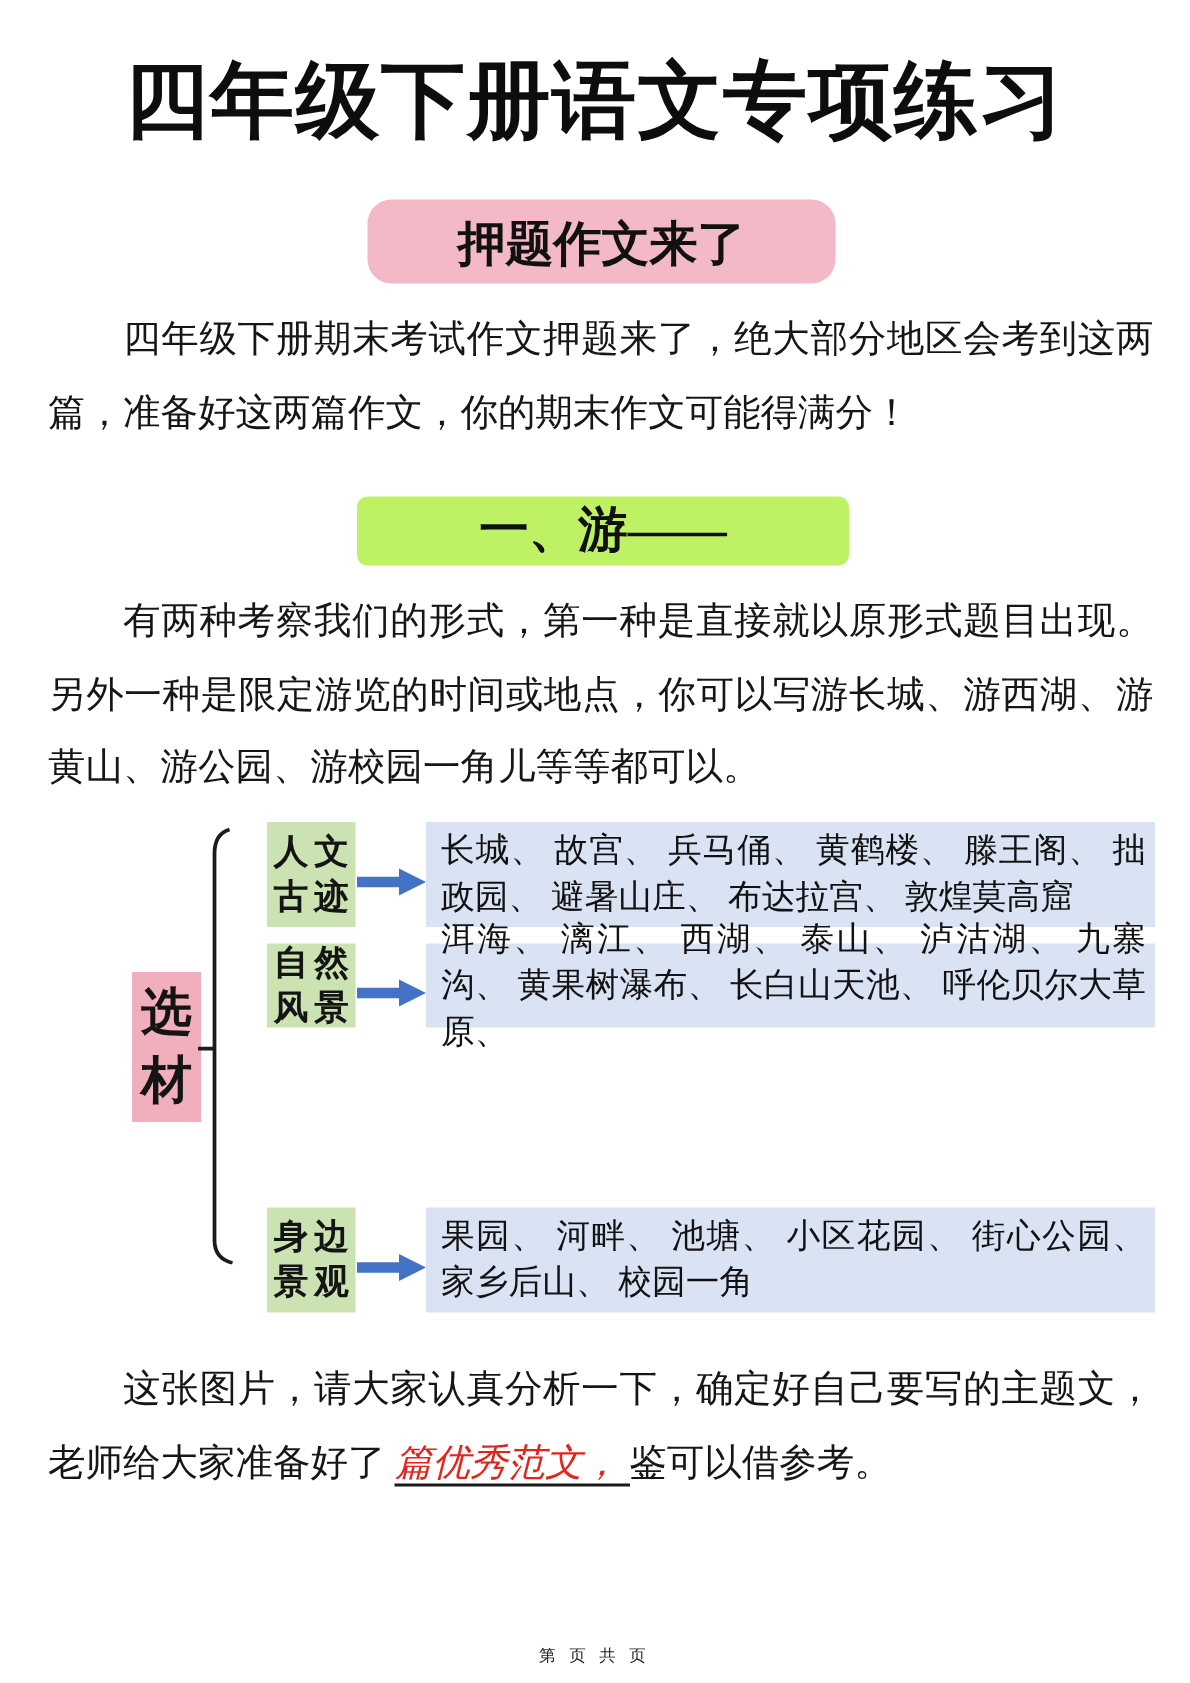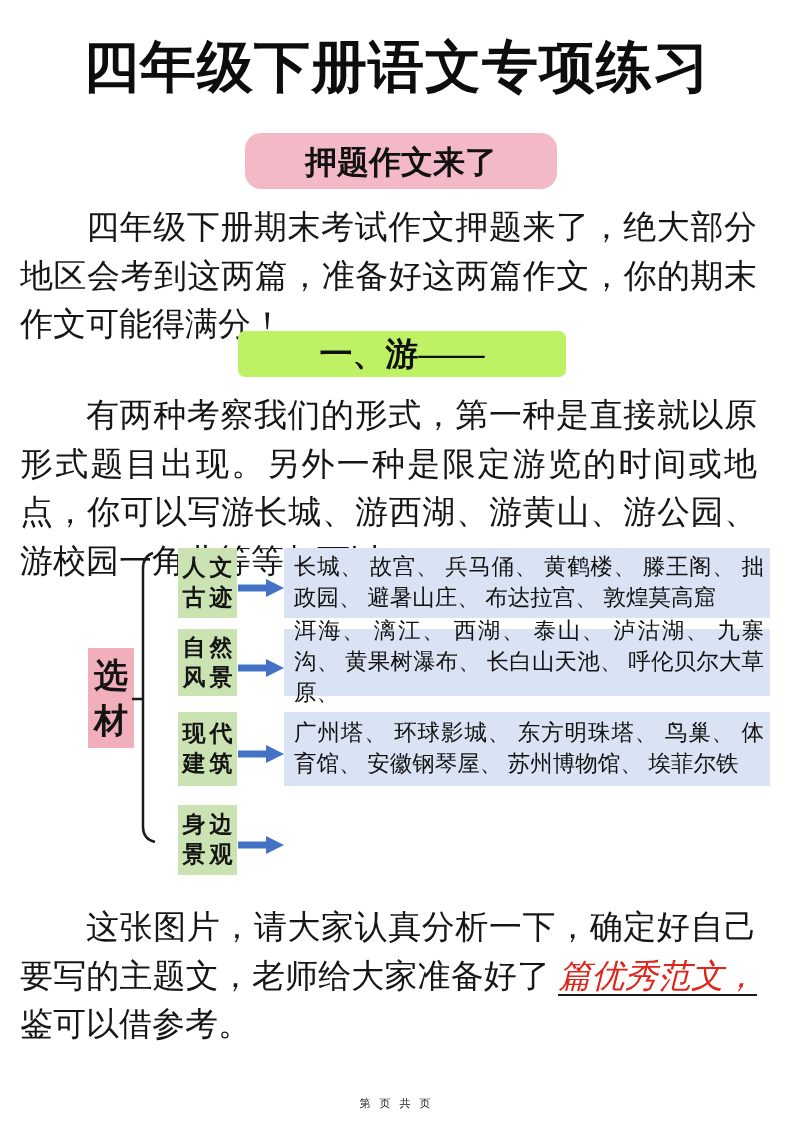--- a/index.html
+++ b/index.html
@@ -11,43 +11,43 @@
     position:absolute;top:38px;left:0;width:100%;text-align:center;
     font-family:Liberation Mono, monospace;font-weight:900;
     font-size:56px;line-height:66px;color:#0d0d0d;letter-spacing:1px;
   }
   .subtitle-badge{
     position:absolute;top:133px;left:245px;width:312px;height:56px;
     background:#f4b9c6;border-radius:16px;text-align:center;
     font-weight:700;font-size:32px;line-height:58px;color:#111;
   }
   .para{
-    position:absolute;left:20px;width:737px;
-    font-size:33px;line-height:48.5px;text-indent:2em;
+    position:absolute;left:32px;width:737px;
+    font-size:25px;line-height:48.5px;text-indent:2em;
     text-align:justify;color:#161616;
   }
   .para-intro{top:203px;}
   .para-section{top:391px;}
   .para-outro{top:903px;}
   .section-banner{
     position:absolute;top:331px;left:238px;width:328px;height:46px;
     background:#bef264;border-radius:7px;text-align:center;
     font-weight:700;font-size:33px;line-height:46px;color:#101010;
   }
   .mindmap{position:absolute;top:545px;left:88px;width:682px;height:320px;}
   .root-box{
     position:absolute;top:103px;left:0;width:46px;height:100px;
     background:#f1aebb;display:flex;flex-direction:column;
     align-items:center;justify-content:center;
   }
   .root-box div{font-size:34px;font-weight:700;line-height:45px;color:#141414;}
   .bracket{position:absolute;left:44px;top:6px;}
   .branch-row{position:absolute;left:90px;right:0;display:flex;}
   .row-0{top:3px;height:70px;}
-  .row-1{top:84px;height:67px;}
+  .row-1{top:84px;height:56px;}
   .row-2{top:167px;height:74px;}
   .row-3{top:260px;height:70px;}
   .branch-label{
     width:59px;background:#cbe3b3;flex:none;
     display:flex;flex-direction:column;align-items:center;justify-content:center;text-align:right;
   }
   .branch-label div{
     font-size:23px;font-weight:700;line-height:30px;letter-spacing:4px;
     padding-left:4px;color:#141414;white-space:nowrap;
   }
@@ -119,47 +119,35 @@
         <svg width="46" height="20" viewBox="0 0 46 20">
             <line x1="0" y1="10" x2="30" y2="10" stroke="#4472c4" stroke-width="7"></line>
             <polygon points="28,1 46,10 28,19" fill="#4472c4"></polygon>
           </svg>
       </div>
       <div class="branch-items">
         <span>洱海、 漓江、 西湖、 泰山、 泸沽湖、 九寨沟、 黄果树瀑布、 长白山天池、 呼伦贝尔大草原、</span>
       </div>
     </div>
 
-    <div class="branch-row row-2">
-      <div class="branch-label">
-        <div>现代</div>
-        <div>建筑</div>
-      </div>
-      <div class="arrow-cell">
-        <svg width="46" height="20" viewBox="0 0 46 20">
-            <line x1="0" y1="10" x2="30" y2="10" stroke="#4472c4" stroke-width="7"></line>
-            <polygon points="28,1 46,10 28,19" fill="#4472c4"></polygon>
-          </svg>
-      </div>
-      <div class="branch-items">
-        <span>广州塔、 环球影城、 东方明珠塔、 鸟巢、 体育馆、 安徽钢琴屋、 苏州博物馆、 埃菲尔铁</span>
-      </div>
-    </div>
 
     <div class="branch-row row-3">
       <div class="branch-label">
         <div>身边</div>
         <div>景观</div>
       </div>
       <div class="arrow-cell">
         <svg width="46" height="20" viewBox="0 0 46 20">
             <line x1="0" y1="10" x2="30" y2="10" stroke="#4472c4" stroke-width="7"></line>
             <polygon points="28,1 46,10 28,19" fill="#4472c4"></polygon>
           </svg>
       </div>
+      <div class="branch-items">
+        <span>果园、 河畔、 池塘、 小区花园、 街心公园、 家乡后山、 校园一角</span>
+      </div>
     </div>
 
   </div>
 
   <div class="para para-outro"><span>这张图片，请大家认真分析一下，确定好自己要写的主题文，老师给大家准备好了 </span><span class="hl-wrap"><span class="hl-red">篇优秀范文， </span></span><span>鉴可以借参考。</span></div>
 
   <div class="footer">第 页 共 页</div>
 
 </div>
 

